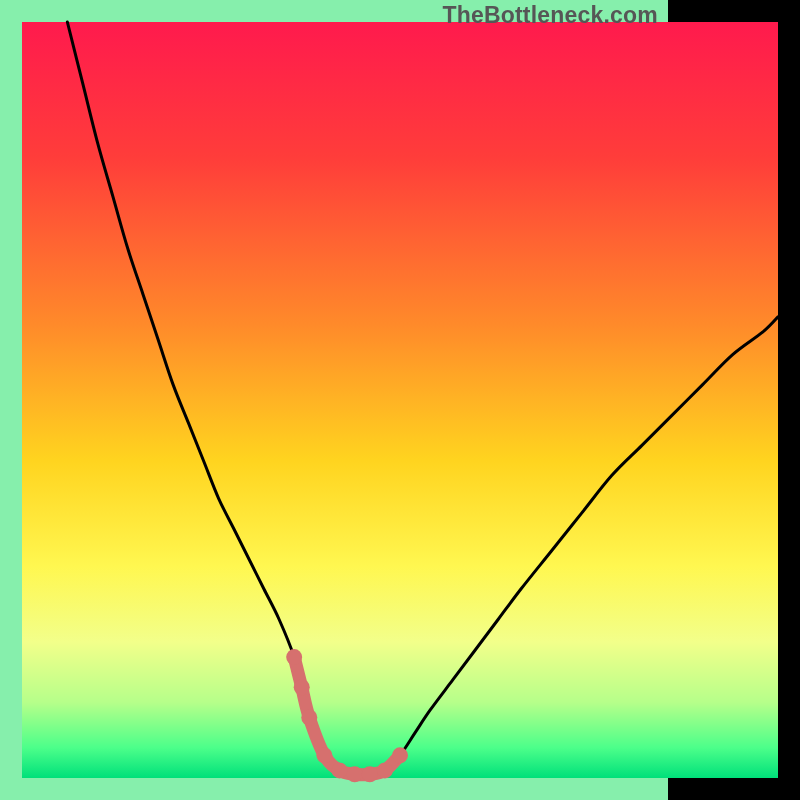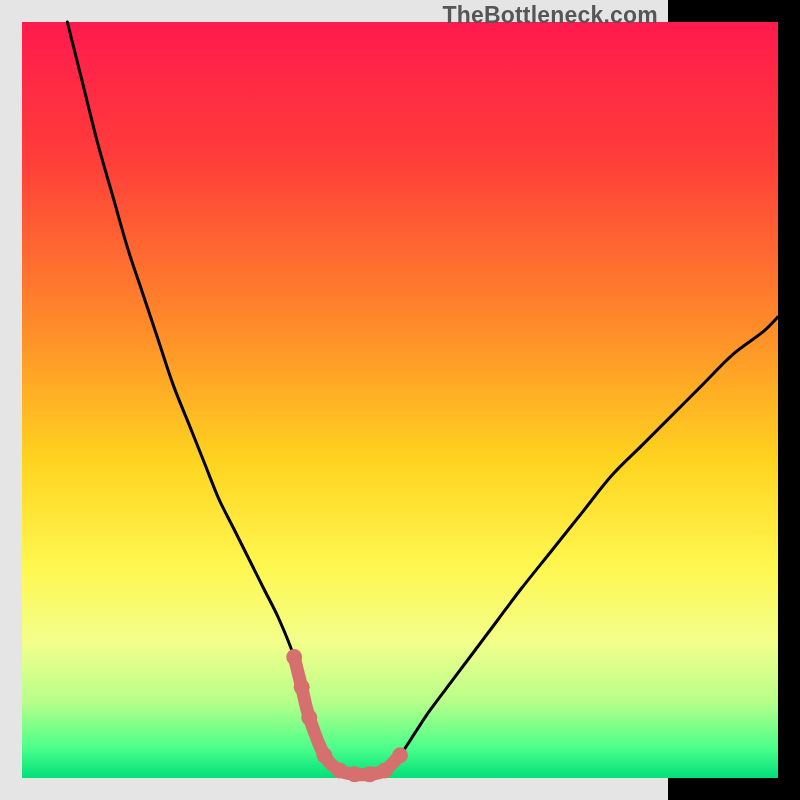--- a/index.html
+++ b/index.html
@@ -9,21 +9,21 @@
     height: 800px;
     background: #000;
     overflow: hidden;
   }
   .frame {
     position: absolute;
     left: 0;
     top: 0;
     width: 668px;
     height: 800px;
-    background: #e5e5e5;
+    background: #86efac;
   }
   .plot {
     position: absolute;
     left: 22px;
     top: 22px;
     width: 756px;
     height: 756px;
     
   }
   .watermark {

